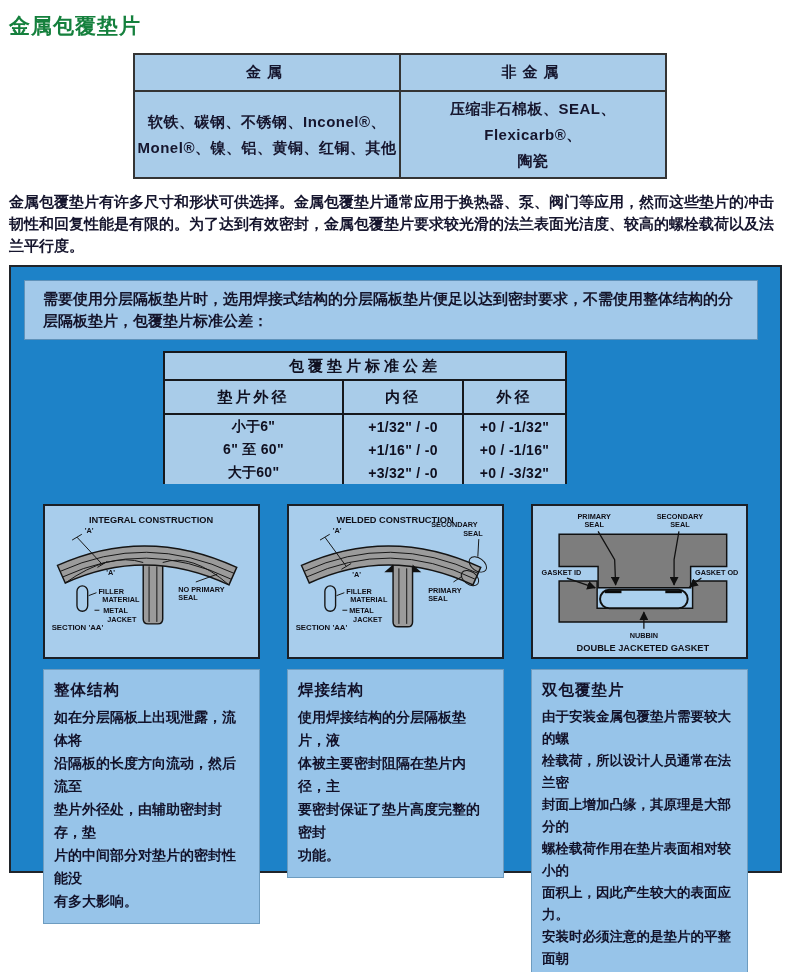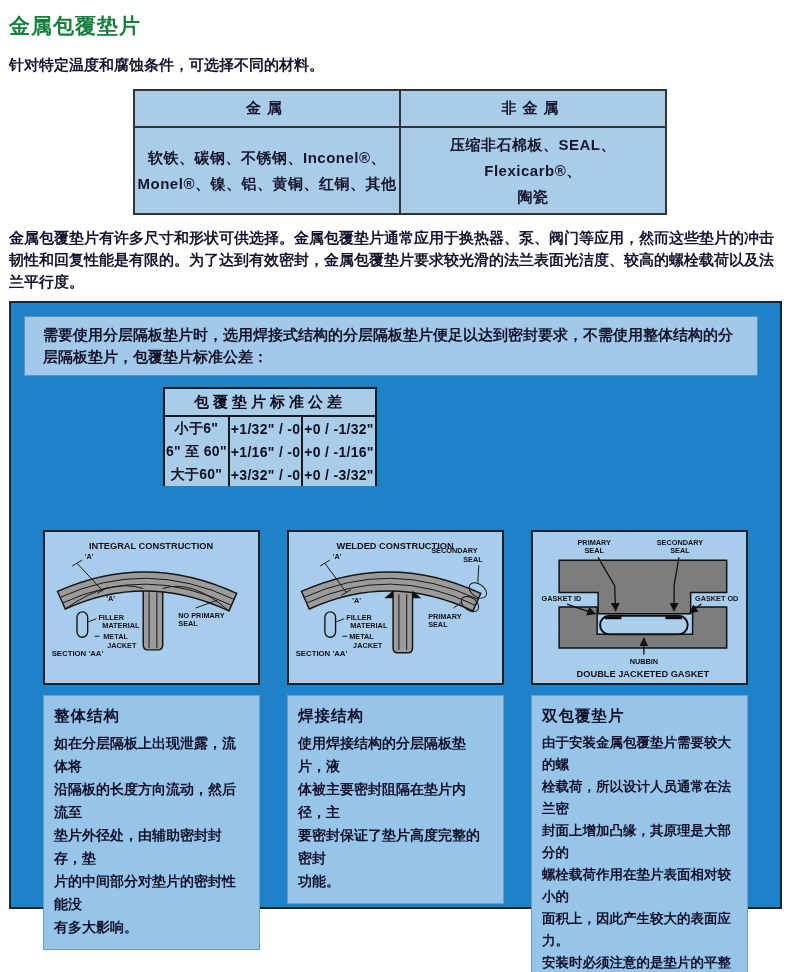--- a/index.html
+++ b/index.html
@@ -36,21 +36,21 @@
   table.tol{border-collapse:collapse;margin:11px 16px 0 152px;background:#a9cce9;}
   .tol th,.tol td{border:2px solid #16181c;font-weight:bold;text-align:center;color:#101020;}
   .tol .t-title{height:24px;font-size:15px;letter-spacing:4px;}
   .tol tr.hdr th{height:30px;font-size:15px;letter-spacing:3px;}
   .tol .c1{width:175px;} .tol .c2{width:116px;} .tol .c3{width:99px;}
   .tol tr.data td{height:21px;font-size:14px;border-top:none;border-bottom:none;letter-spacing:0.3px;}
 
   .diagram-row{display:flex;margin:20px 0 0 32px;gap:27px;}
   .dbox{
     box-sizing:border-box;width:217px;height:155px;flex:0 0 217px;
-    background:#a8cdec;border:2px solid #1b1f26;margin-top:24px;
+    background:#a8cdec;border:2px solid #1b1f26;
   }
   .dbox svg{display:block;width:100%;height:100%;}
 
   .text-row{display:flex;margin:10px 0 0 32px;gap:27px;align-items:flex-start;}
   .note{
     box-sizing:border-box;width:217px;flex:0 0 217px;
     background:#97c4e9;border:1px solid #6d9cc0;
     padding:9px 10px 10px;color:#12122a;
   }
   .note h3{margin:1px 0 5px 0;font-size:15.5px;font-weight:bold;letter-spacing:1px;}
@@ -72,21 +72,20 @@
   .mark{fill:none;stroke:#0a0a0a;stroke-width:3;}
   .arrow{fill:none;stroke:#101010;stroke-width:1.3;}
 </style>
 </head>
 <body>
 
 <div class="page">
 
   <h1 class="doc-title">金属包覆垫片</h1>
 
-  <p class="body-par" id="p2">针对特定温度和腐蚀条件，可选择不同的材料。</p>
 
   <table class="materials">
     <tbody>
       <tr>
         <th>金属</th>
         <th>非金属</th>
       </tr>
       <tr>
         <td>软铁、碳钢、不锈钢、Inconel®、
 Monel®、镍、铝、黄铜、红铜、其他</td>
@@ -102,20 +101,25 @@
 
   <div class="panel">
 
     <div class="intro-box">需要使用分层隔板垫片时，选用焊接式结构的分层隔板垫片便足以达到密封要求，不需使用整体结构的分
 层隔板垫片，包覆垫片标准公差：</div>
 
     <table class="tol">
       <tbody>
         <tr>
           <th class="t-title" colspan="3">包覆垫片标准公差</th>
+        </tr>
+        <tr class="hdr">
+          <th class="c1">垫片外径</th>
+          <th class="c2">内径</th>
+          <th class="c3">外径</th>
         </tr>
         <tr class="data">
           <td>小于6"</td>
           <td>+1/32" / -0</td>
           <td>+0 / -1/32"</td>
         </tr>
         <tr class="data">
           <td>6" 至 60"</td>
           <td>+1/16" / -0</td>
           <td>+0 / -1/16"</td>

